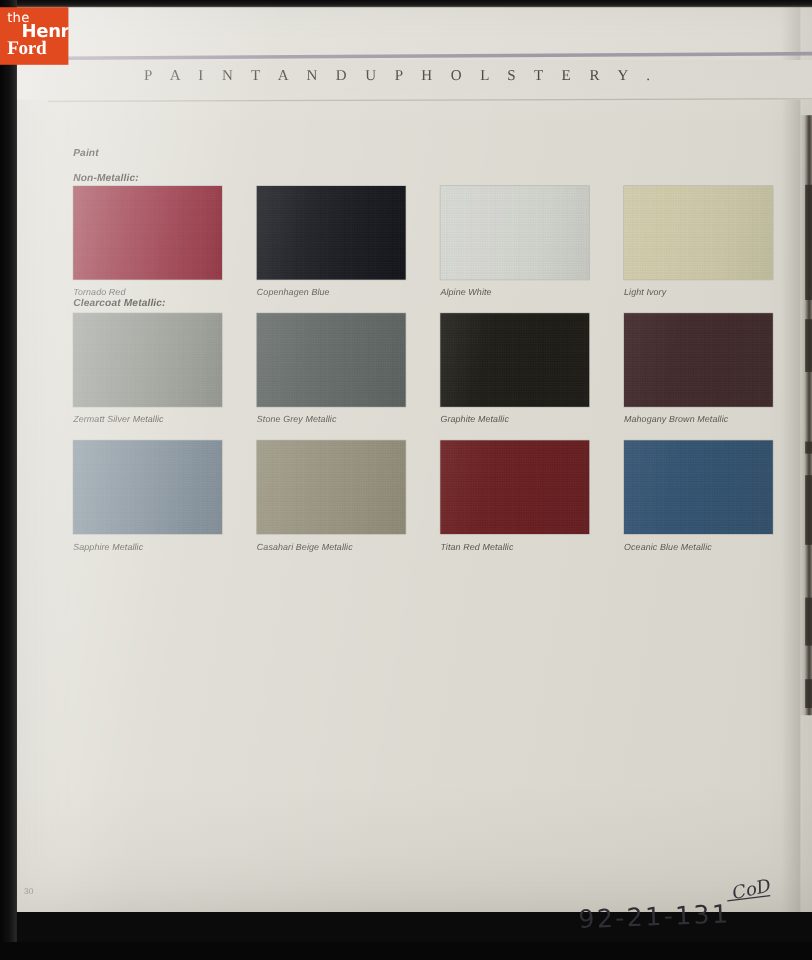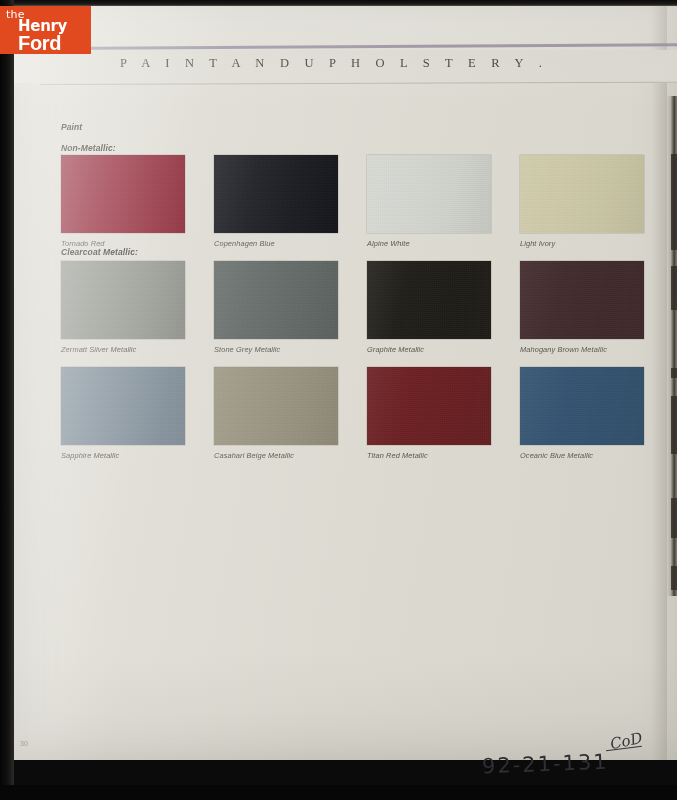--- a/index.html
+++ b/index.html
@@ -114,26 +114,26 @@
     position: absolute;
     left: 18px;
     top: 11px;
     font-size: 15px;
     font-weight: bold;
     letter-spacing: -0.3px;
     font-family: "DejaVu Sans", sans-serif;
   }
   .logo .l3 {
     position: absolute;
-    left: 18px;
+    left: 6px;
     top: 26px;
-    font-size: 20px;
+    font-size: 16px;
     font-weight: bold;
     letter-spacing: -0.3px;
-    font-family: Liberation Sans, sans-serif;
+    font-family: Liberation Serif, serif;
   }
 
   .rule-purple {
     position: absolute;
     left: 40px;
     top: 47px;
     width: 623px;
     height: 3px;
     background: #8d8195;
     transform: rotate(-0.35deg);
@@ -396,19 +396,19 @@
   </div>
 
   <div class="hand-note">92-21-131</div>
   <div class="hand-initials">CoD</div>
   <div class="hand-underline"></div>
 
   <div class="gutter-left"></div>
   <div class="top-dark"></div>
   <div class="bottom-dark"></div>
 
-  <div class="logo" style="background: rgb(225, 73, 31); padding-left: 34px;">
+  <div class="logo" style="background: rgb(225, 73, 31);">
     <div class="l1">the</div>
     <div class="l2">Henry</div>
     <div class="l3">Ford</div>
   </div>
 
 </div>
 
 </body></html>

